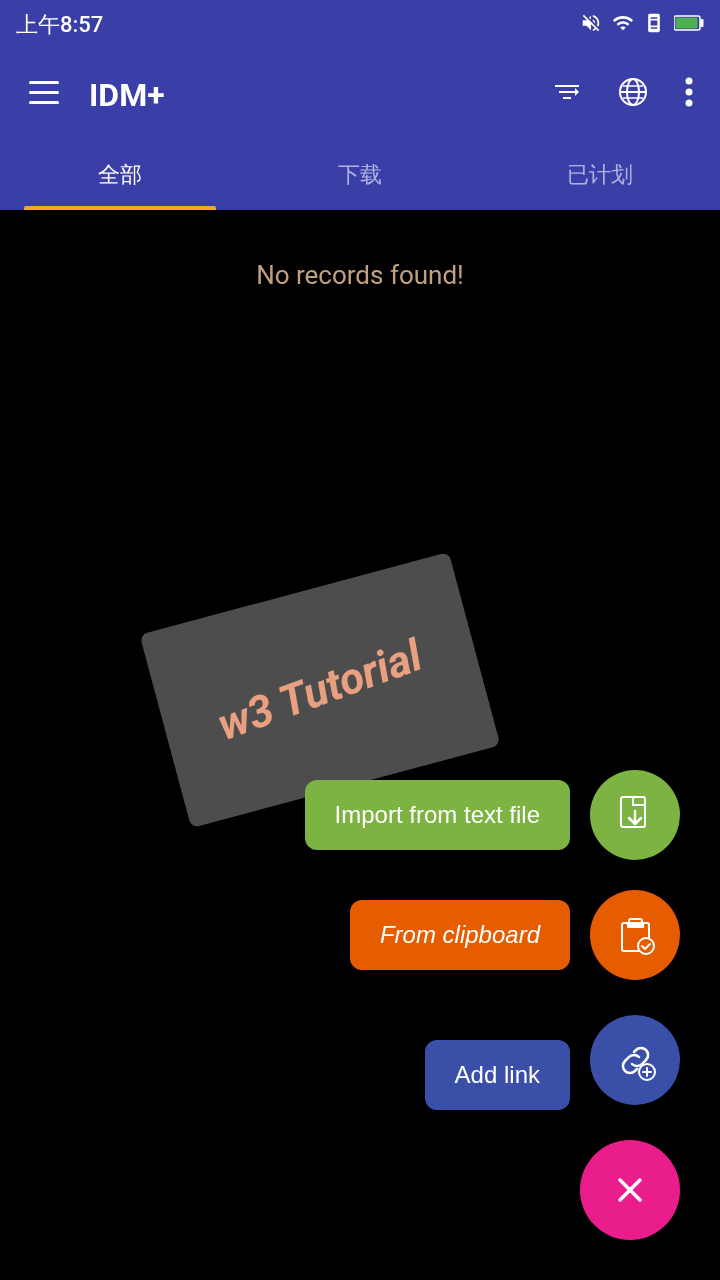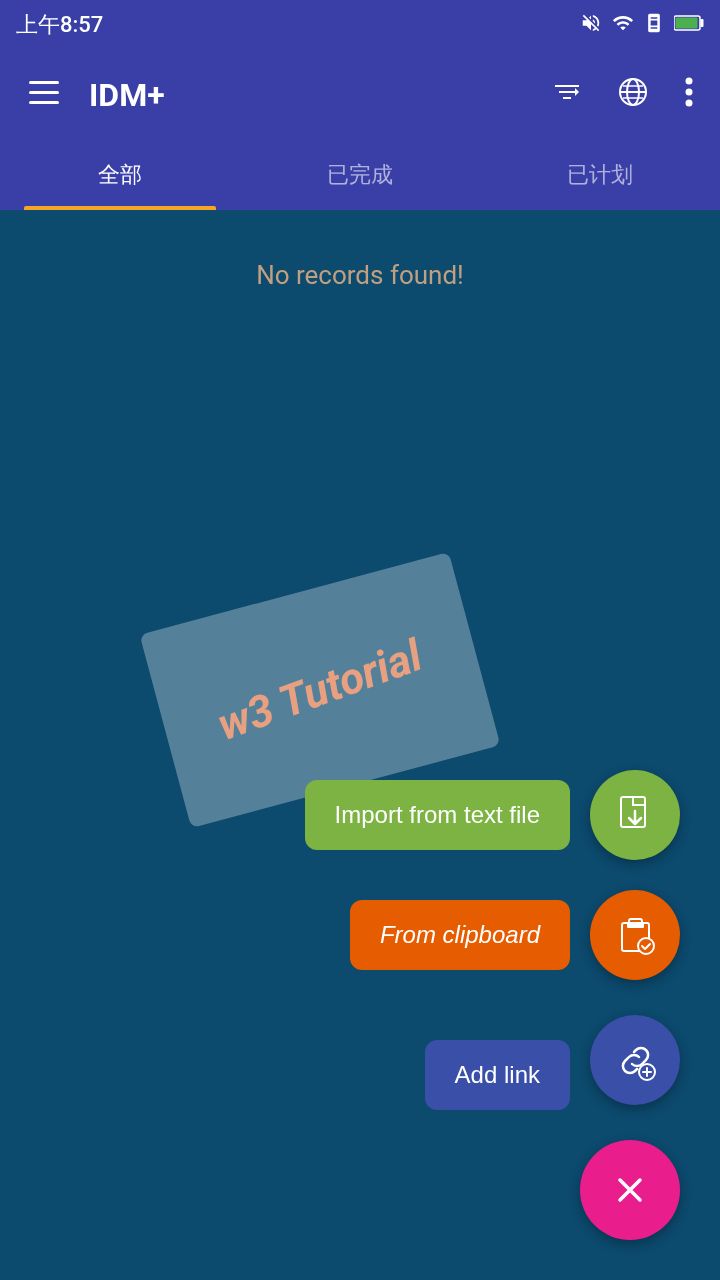--- a/index.html
+++ b/index.html
@@ -116,21 +116,21 @@
       width: 80%;
       height: 4px;
       background: #f5a623;
       border-radius: 2px 2px 0 0;
     }
 
     
     .content-area {
       width: 720px;
       height: calc(1280px - 50px - 90px - 70px);
-      background: #0c4a6e;
+      background: #000000;
       position: relative;
       overflow: hidden;
     }
 
     .no-records {
       position: absolute;
       top: 50px;
       width: 100%;
       text-align: center;
       color: #c0a080;
@@ -308,21 +308,21 @@
       </svg>
     </span>
   </div>
 </div>
 
 <div class="tab-bar">
   <div class="tab-item active">
     <span>全部</span>
   </div>
   <div class="tab-item">
-    <span>已完成</span>
+    <span>下载</span>
   </div>
   <div class="tab-item">
     <span>已计划</span>
   </div>
 </div>
 
 <div class="content-area">
   <div class="no-records">No records found!</div>
 
   <div class="watermark">

